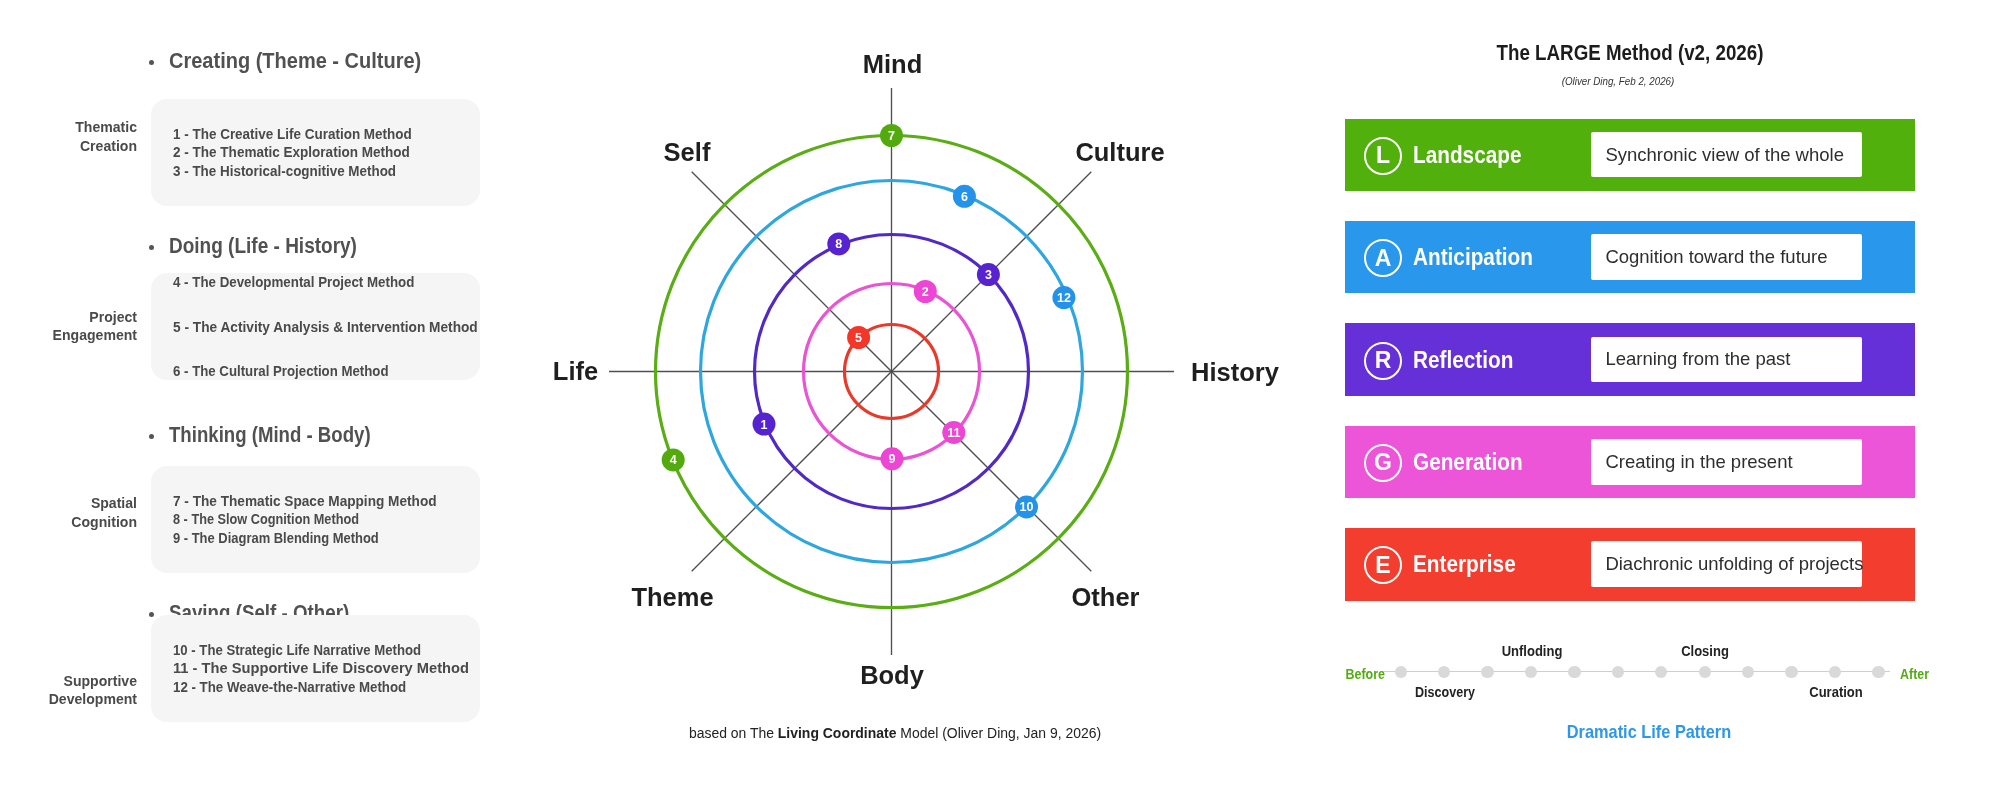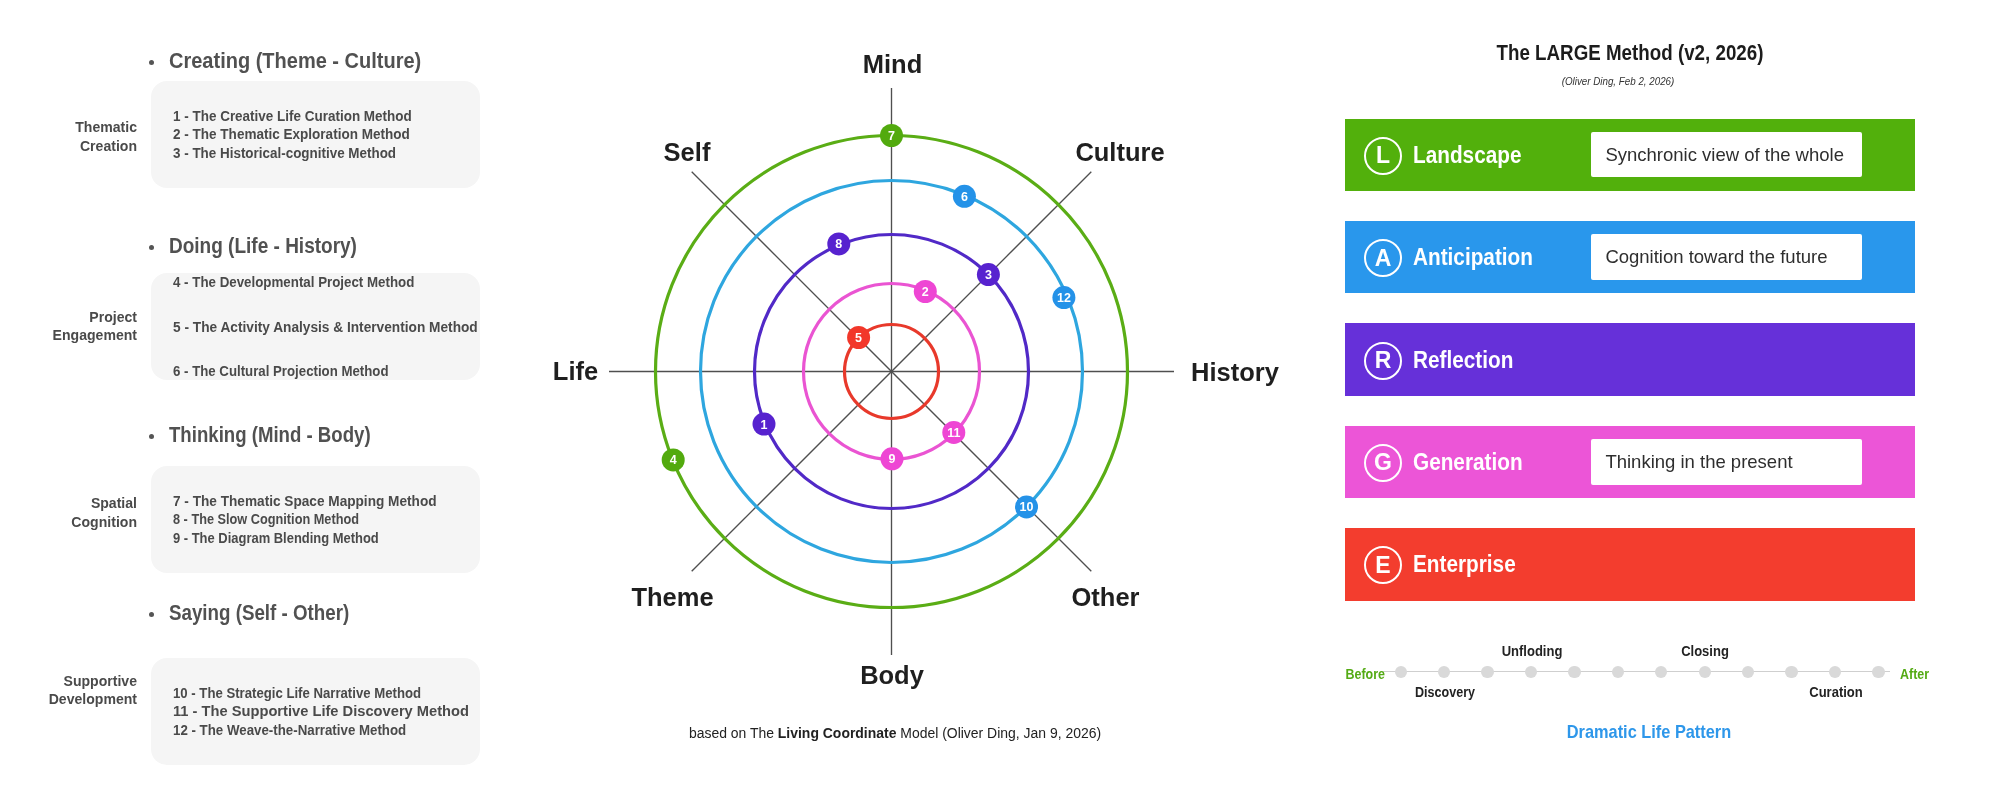--- a/index.html
+++ b/index.html
@@ -17,21 +17,21 @@
   .bar .blab{position:absolute;left:68px;top:0;height:72.6px;display:flex;align-items:center;color:#fff;font-size:24px;font-weight:bold;transform:scaleX(0.865);transform-origin:left center;white-space:nowrap;}
   .bar .wbox{position:absolute;left:246.8px;top:13.4px;width:271px;height:45.5px;background:#fff;border-radius:2px;display:flex;align-items:center;padding-left:14px;box-sizing:border-box;font-size:18.5px;color:#2e2e2e;white-space:nowrap;}
   .tl-lab{position:absolute;font-size:15.5px;font-weight:bold;color:#232323;white-space:nowrap;width:200px;text-align:center;}
   .dot{position:absolute;width:12.4px;height:12.4px;border-radius:50%;background:#d9d9d9;top:665.8px;}
 </style>
 </head>
 <body>
 
 <div class="bullet" style="left:149px;top:60px;"></div>
 <div class="sec-head" style="top:49.5px;transform:scaleX(0.909);">Creating (Theme - Culture)</div>
-<div class="card" style="top:81px;">
+<div class="card" style="top:99px;">
   <div style="transform:scaleX(0.929)">1 - The Creative Life Curation Method</div>
   <div style="transform:scaleX(0.933)">2 - The Thematic Exploration Method</div>
   <div style="transform:scaleX(0.926)">3 - The Historical-cognitive Method</div>
 </div>
 <div class="sidelab" style="top:118px;">Thematic<br>Creation</div>
 
 <div class="bullet" style="left:149px;top:245px;"></div>
 <div class="sec-head" style="top:234.5px;transform:scaleX(0.864);">Doing (Life - History)</div>
 <div class="card" style="top:273.2px;justify-content:space-between;">
   <div style="transform:scaleX(0.919)">4 - The Developmental Project Method</div>
@@ -44,21 +44,21 @@
 <div class="sec-head" style="top:423.5px;transform:scaleX(0.846);">Thinking (Mind - Body)</div>
 <div class="card" style="top:466px;">
   <div style="transform:scaleX(0.94)">7 - The Thematic Space Mapping Method</div>
   <div style="transform:scaleX(0.878)">8 - The Slow Cognition Method</div>
   <div style="transform:scaleX(0.893)">9 - The Diagram Blending Method</div>
 </div>
 <div class="sidelab" style="top:494.3px;">Spatial<br>Cognition</div>
 
 <div class="bullet" style="left:149px;top:612px;"></div>
 <div class="sec-head" style="top:601.5px;transform:scaleX(0.852);">Saying (Self - Other)</div>
-<div class="card" style="top:658px;">
+<div class="card" style="top:615px;">
   <div style="transform:scaleX(0.908)">10 - The Strategic Life Narrative Method</div>
   <div style="transform:scaleX(1.012)">11 - The Supportive Life Discovery Method</div>
   <div style="transform:scaleX(0.917)">12 - The Weave-the-Narrative Method</div>
 </div>
 <div class="sidelab" style="top:671.6px;">Supportive<br>Development</div>
 
 <svg class="abs" style="left:520px;top:0;" width="810" height="788" viewBox="0 0 810 788">
   <g stroke="#4f4f4f" stroke-width="1.35">
     <line x1="371.5" y1="88" x2="371.5" y2="655"></line>
     <line x1="89" y1="371.5" x2="654" y2="371.5"></line>
@@ -120,29 +120,31 @@
   <div class="wbox">Synchronic view of the whole</div>
 </div>
 <div class="bar" style="top:220.9px;background:#2997ec;">
   <div class="lcirc">A</div>
     <div class="blab">Anticipation</div>
   <div class="wbox">Cognition toward the future</div>
 </div>
 <div class="bar" style="top:323.3px;background:#6630d9;">
   <div class="lcirc">R</div>
     <div class="blab">Reflection</div>
+  <div class="wbox">Learning from the past</div>
 </div>
 <div class="bar" style="top:425.7px;background:#ec55d7;">
   <div class="lcirc">G</div>
     <div class="blab">Generation</div>
-  <div class="wbox">Thinking in the present</div>
+  <div class="wbox">Creating in the present</div>
 </div>
 <div class="bar" style="top:528.1px;background:#f33d2e;">
   <div class="lcirc">E</div>
     <div class="blab">Enterprise</div>
+  <div class="wbox">Diachronic unfolding of projects</div>
 </div>
 
 <div class="abs" style="left:1383px;top:671.2px;width:507px;border-top:1.6px solid #cfcfcf;"></div>
 <div class="dot" style="left:1394.5px;"></div>
 <div class="dot" style="left:1437.9px;"></div>
 <div class="dot" style="left:1481.4px;"></div>
 <div class="dot" style="left:1524.8px;"></div>
 <div class="dot" style="left:1568.2px;"></div>
 <div class="dot" style="left:1611.7px;"></div>
 <div class="dot" style="left:1655.1px;"></div>

